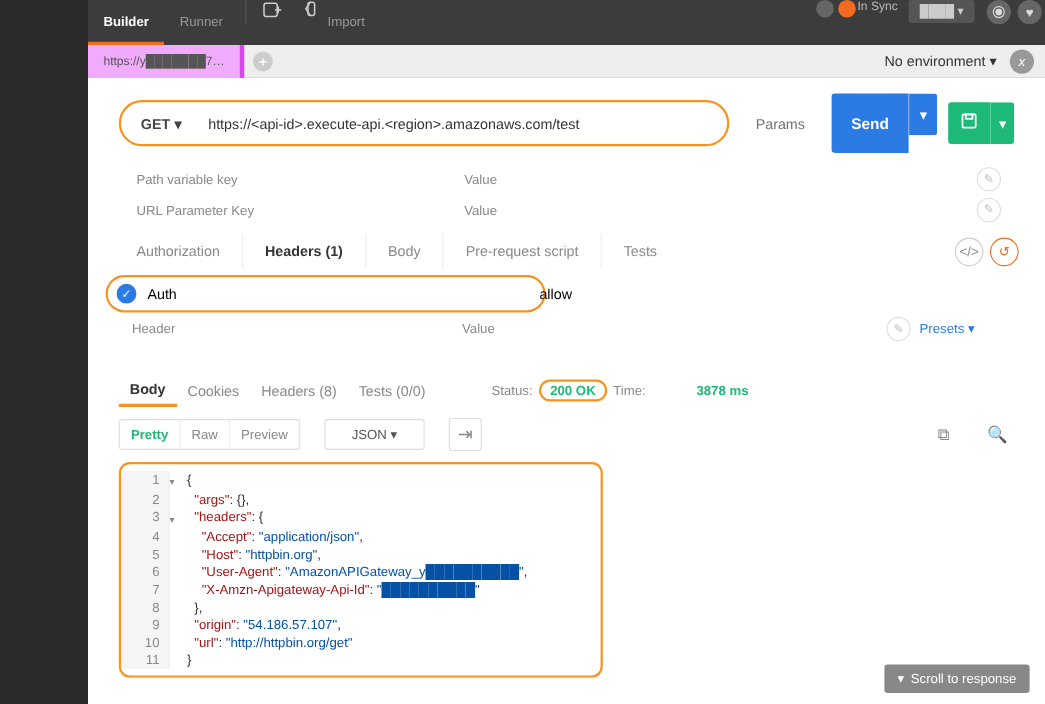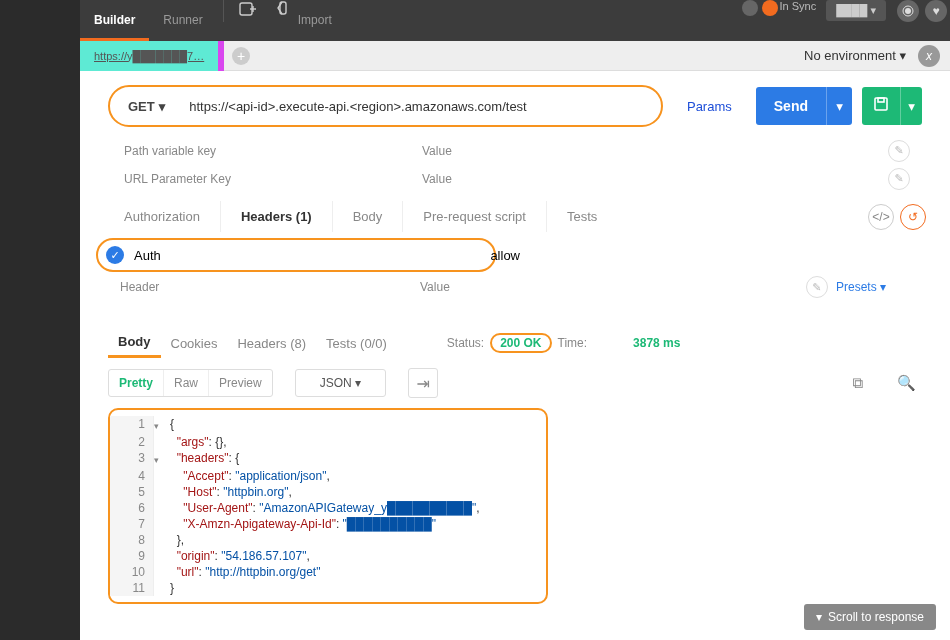--- a/index.html
+++ b/index.html
@@ -10,31 +10,31 @@
 .topbar .tab.active { color:#fff; border-bottom:3px solid #f26b1f; font-weight:600; }
 .topbar .divider { width:1px; height:22px; background:#555; margin:0 6px; }
 .topbar .icon-btn { padding:0 8px; font-size:16px; color:#ccc; cursor:pointer; }
 .topbar .spacer { flex:1; }
 .sync-badge { width:16px;height:16px;border-radius:50%;background:#666;display:inline-block;margin:0 2px;vertical-align:middle; }
 .sync-badge.orange{ background:#f26b1f; }
 .sync-txt { font-size:11px; color:#bbb; margin:0 10px 0 0; }
 .user-dd { background:#555; color:#ccc; font-size:11px; padding:4px 10px; border-radius:3px; margin-right:8px; }
 .circ-btn { width:22px;height:22px;border-radius:50%;background:#666;display:inline-flex;align-items:center;justify-content:center;color:#ddd;font-size:12px;margin:0 3px;}
 .tabbar { position:absolute; left:80px; top:41px; right:0; height:30px; background:#eee; border-bottom:1px solid #ddd; display:flex; align-items:center; font-size:11px; color:#555; }
-.url-tab { padding:0 14px; height:30px; line-height:30px; background:#5eead4; border-right:6px solid #d946ef; position:relative;text-decoration:underline; }
+.url-tab { padding:0 14px; height:30px; line-height:30px; background:#f0abfc; border-right:4px solid #d946ef; position:relative; }
 .plus-tab { width:18px;height:18px;border-radius:50%;background:#ccc;color:#fff;display:flex;align-items:center;justify-content:center;margin-left:8px;font-size:14px;}
 .env-dd { margin-left:auto; margin-right:6px; font-size:13px; color:#333; padding:0 6px;text-align:center; }
 .x-btn { width:22px;height:22px;border-radius:50%;background:#999;color:#fff;display:flex;align-items:center;justify-content:center;font-size:12px;font-style:italic;margin-right:10px;}
 .workspace { position:absolute; left:80px; top:71px; right:0; bottom:0; background:#fff; overflow:hidden;}
 .req-row { display:flex; align-items:center; padding:14px 28px 10px 28px; gap:10px; }
 .url-group { display:flex; align-items:center; border:2px solid #f7931e; border-radius:28px; height:42px; flex:1; padding:0 4px 0 18px; }
 .method { font-size:13px; font-weight:700; color:#444; padding-right:24px; display:flex; align-items:center; gap:4px; }
 .url-input { border:none; outline:none; font-size:13px; flex:1; color:#333; background:transparent; }
-.params-btn { color:#1d4ed8; font-size:13px; padding:0 14px; cursor:pointer; }
-.send-btn { background:#2c7be5; color:#fff; font-size:14px; font-weight:600; padding:0 18px; height:38px; border:none; border-radius:3px 0 0 3px; cursor:pointer;}
+.params-btn { color:#737373; font-size:13px; padding:0 14px; cursor:pointer; }
+.send-btn { background:#2c7be5; color:#fff; font-size:14px; font-weight:600; padding:0 18px; height:54px; border:none; border-radius:3px 0 0 3px; cursor:pointer;}
 .send-dd { background:#2c7be5; color:#fff; width:26px; height:38px; border:none; border-left:1px solid rgba(255,255,255,.3); border-radius:0 3px 3px 0;}
 .save-btn { background:#1db976; color:#fff; width:38px; height:38px; border:none; border-radius:3px 0 0 3px; font-size:18px;}
 .save-dd { background:#1db976; color:#fff; width:22px; height:38px; border:none; border-left:1px solid rgba(255,255,255,.3); border-radius:0 3px 3px 0;}
 .kv-rows { padding:0 32px; font-size:12px; color:#888; }
 .kv-row { display:flex; align-items:center; height:28px; border-bottom:1px solid transparent;}
 .kv-row .k { width:310px; padding-left:12px; }
 .kv-row .v { flex:1; }
 .edit-icon { width:22px;height:22px;border:1px solid #ddd;border-radius:50%;display:flex;align-items:center;justify-content:center;color:#bbb;font-size:11px;margin-right:8px;}
 .req-tabs { display:flex; align-items:center; padding:8px 24px 0 24px; font-size:13px; color:#888; }
 .req-tab { padding:8px 20px; cursor:pointer; border-right:1px solid #eee;}

